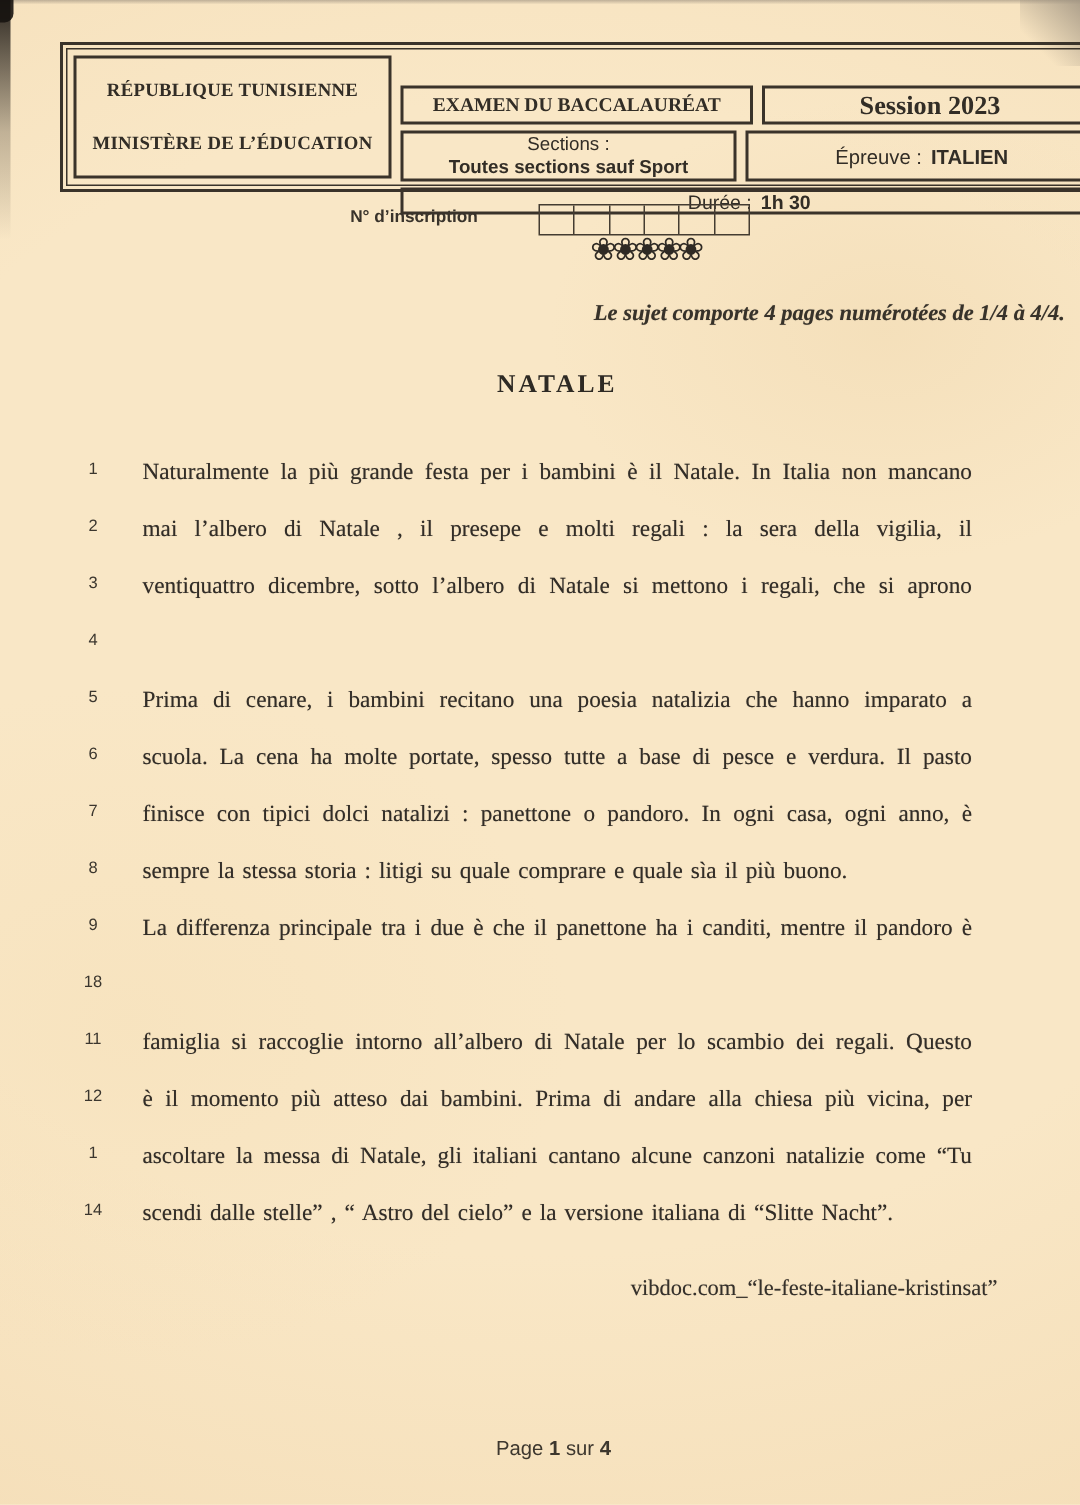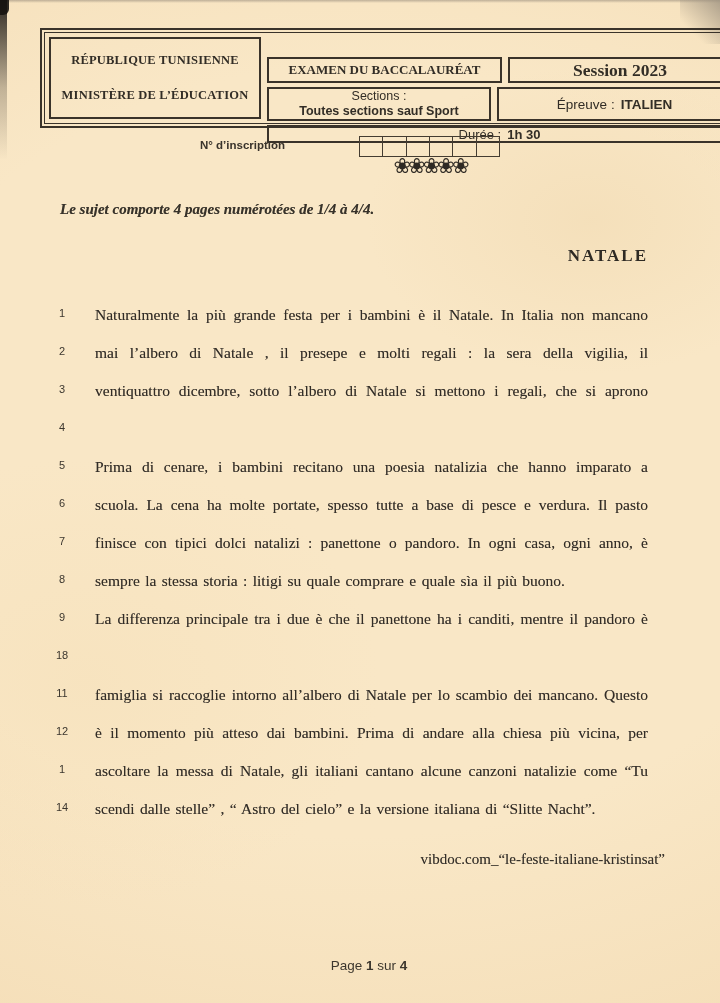--- a/index.html
+++ b/index.html
@@ -37,34 +37,34 @@
   .c-exam{flex:1.05;height:26px;font-weight:bold;font-size:13px;}
   .c-session{flex:1;height:26px;font-weight:bold;font-size:17.5px;}
   .c-epreuve{flex:1.05;height:34px;font-family:"Liberation Sans","DejaVu Sans",sans-serif;font-size:13.5px;}
   .c-sections{flex:1;height:34px;flex-direction:column;line-height:15px;
     font-family:"Liberation Sans","DejaVu Sans",sans-serif;font-size:12.5px;}
   .c-duree{flex:1;height:18px;font-family:"Liberation Sans","DejaVu Sans",sans-serif;font-size:13px;}
   .b{font-weight:bold;}
   .gap6{display:inline-block;width:6px;}
 
   
-  .insc-label{position:absolute;left:200px;top:139px;width:152px;text-align:left;
+  .insc-label{position:absolute;left:200px;top:139px;width:152px;text-align:center;
     font-family:"Liberation Sans","DejaVu Sans",sans-serif;font-weight:bold;font-size:11.5px;color:#39332b;}
   .insc-boxes{position:absolute;left:359px;top:136px;width:141px;height:21px;
     border:1.5px solid #443c31;display:flex;box-sizing:border-box;}
   .insc-cell{flex:1;border-left:1.5px solid #443c31;}
   .insc-cell:first-child{border-left:none;}
   .ornament{position:absolute;left:360px;top:154px;width:140px;text-align:center;
     font-size:21px;letter-spacing:-3px;color:#2f2a24;}
 
   
-  .notice{position:absolute;left:60px;top:201px;width:650px;text-align:left;
+  .notice{position:absolute;left:60px;top:201px;width:650px;text-align:right;
     font-style:italic;font-weight:bold;font-size:15px;color:#37322a;
     text-shadow:0 0 .5px rgba(55,50,42,.5);}
-  .doc-title{position:absolute;left:95px;top:246px;width:553px;text-align:right;
+  .doc-title{position:absolute;left:95px;top:246px;width:553px;text-align:center;
     font-weight:bold;font-size:17px;letter-spacing:2px;color:#2e2a24;}
 
   
   .body-lines{position:absolute;left:0;top:303px;width:720px;}
   .line{position:relative;height:38px;}
   .ln{position:absolute;left:50px;top:4px;width:24px;text-align:center;
     font-family:"Liberation Sans","DejaVu Sans",sans-serif;font-size:11px;color:#3b362e;}
   .lt{position:absolute;left:95px;right:72px;top:1px;font-size:15.5px;line-height:22px;
     color:#322d27;word-spacing:1.5px;text-shadow:0 0 .5px rgba(50,45,39,.45);white-space:nowrap;}
   .lt.just{white-space:normal;text-align:justify;text-align-last:justify;}
@@ -166,21 +166,21 @@
       </div>
     <div class="line">
         <span class="ln">9</span>
         <span class="lt just">La differenza principale tra i due è che il panettone ha i canditi, mentre il pandoro è</span>
       </div>
     <div class="line">
         <span class="ln">18</span>
       </div>
     <div class="line">
         <span class="ln">11</span>
-        <span class="lt just">famiglia si raccoglie intorno all’albero di Natale per lo scambio dei mancano. Questo</span>
+        <span class="lt just">famiglia si raccoglie intorno all’albero di Natale per lo scambio dei regali. Questo</span>
       </div>
     <div class="line">
         <span class="ln">12</span>
         <span class="lt just">è il momento più atteso dai bambini. Prima di andare alla chiesa più vicina, per</span>
       </div>
     <div class="line">
         <span class="ln">1</span>
         <span class="lt just">ascoltare la messa di Natale, gli italiani cantano alcune canzoni natalizie come “Tu</span>
       </div>
     <div class="line">

